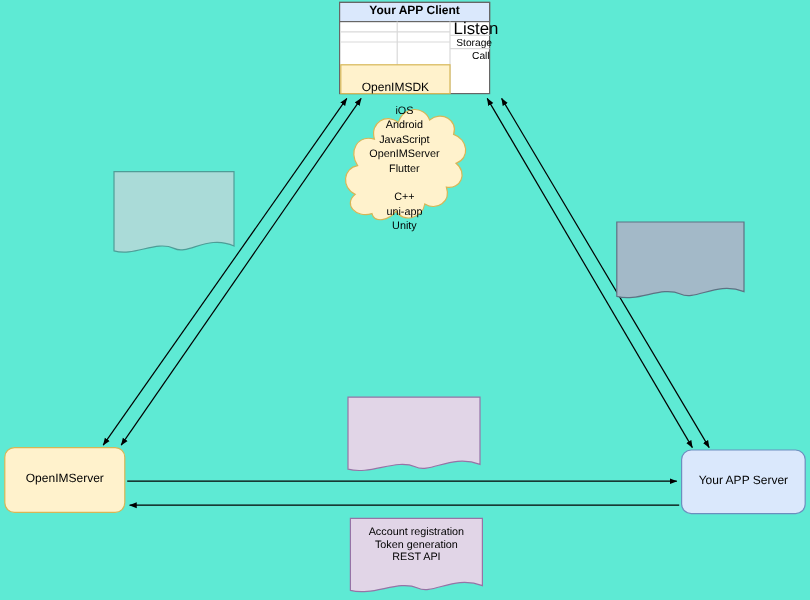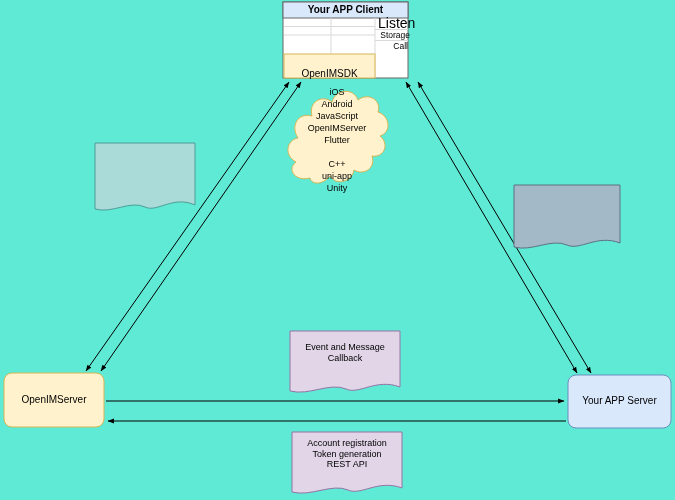--- a/index.html
+++ b/index.html
@@ -109,24 +109,20 @@
   <div class="txt center" style="left:292px;top:146px;width:90px;height:12px;margin-top:36px;">
     <span>Unity</span>
   </div>
   <div class="txt center" style="left:292px;top:158px;width:90px;height:12px;">
     <span>C++</span>
   </div>
   <div class="txt center" style="left:292px;top:170px;width:90px;height:12px;">
     <span>uni-app</span>
   </div>
 
-  <div class="txt center" style="left:290px;top:332px;width:110px;height:42px;">
-    <span>Event and Message
-Callback</span>
-  </div>
   <div class="txt center" style="left:292px;top:432px;width:110px;height:44px;">
     <span>Account registration
 Token generation
 REST API</span>
   </div>
 
   <div class="txt center" style="left:4px;top:373px;width:100px;height:54px;font-size:10px;">
     <span>OpenIMServer</span>
   </div>
   <div class="txt center" style="left:568px;top:375px;width:103px;height:53px;font-size:10px;">

